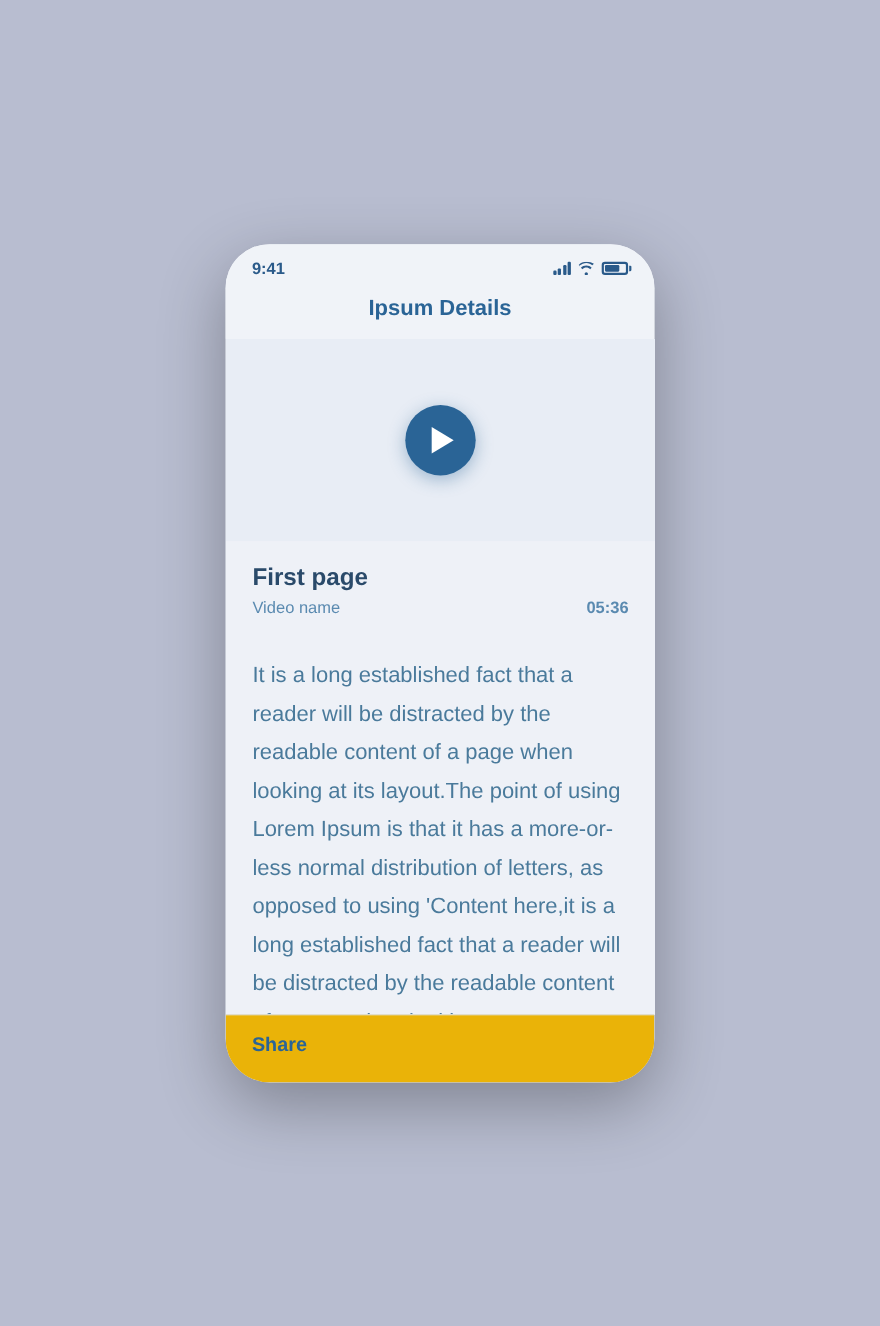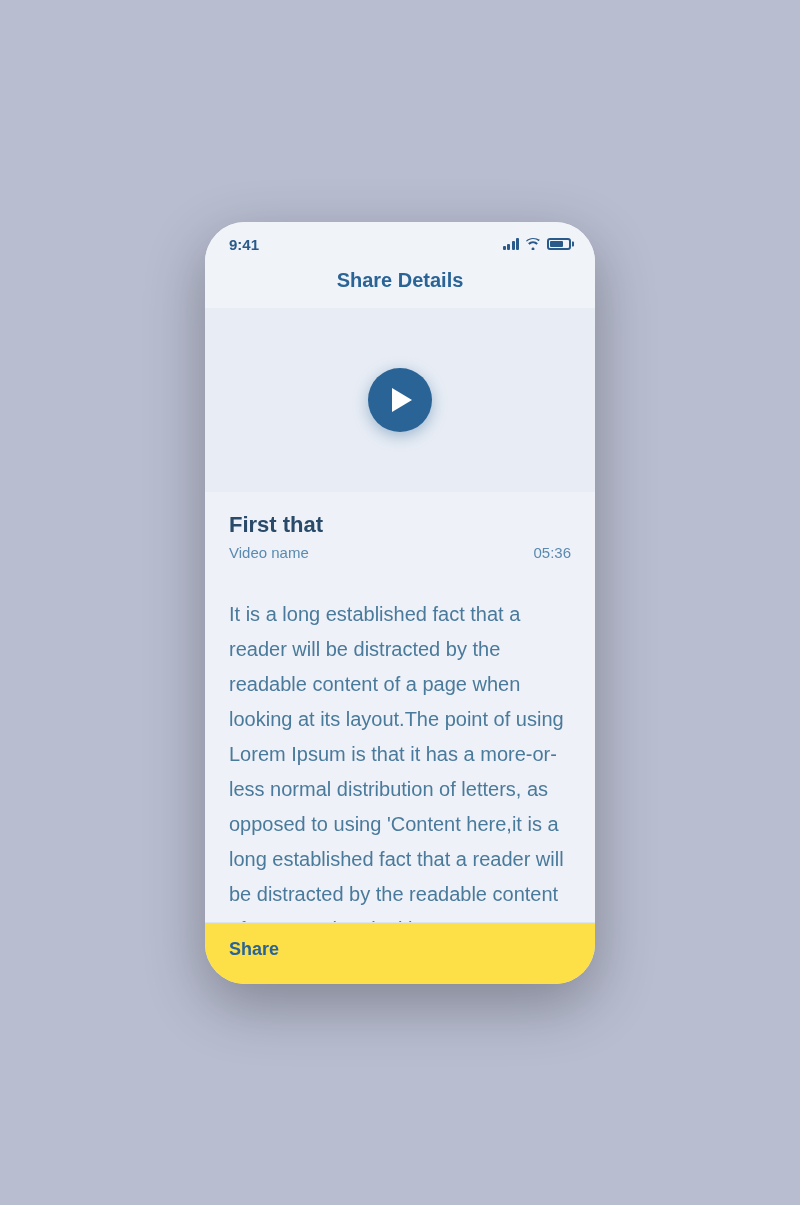--- a/index.html
+++ b/index.html
@@ -187,21 +187,21 @@
     }
 
     .video-author {
       font-size: 15px;
       color: #5a8ab0;
     }
 
     .video-duration {
       font-size: 15px;
       color: #5a8ab0;
-      font-weight: 400;
+      font-weight: 700;
     }
 
     
     .divider {
       height: 1px;
       background-color: #d8e0ec;
       margin: 0 24px;
     }
 
     
@@ -211,21 +211,21 @@
     }
 
     .description-text {
       font-size: 20px;
       line-height: 1.75;
       color: #4a7a9b;
     }
 
     
     .bottom-bar {
-      background-color: #fde047;
+      background-color: #eab308;
       padding: 16px 24px 24px;
       display: flex;
       align-items: center;
       justify-content: space-between;
       border-top: 1px solid #dce4ef;
       flex-shrink: 0;
     }
 
     .share-button {
       font-size: 18px;
@@ -255,33 +255,33 @@
           <path d="M8 9.5c.8 0 1.5.7 1.5 1.5S8.8 12.5 8 12.5 6.5 11.8 6.5 11 7.2 9.5 8 9.5zm-3.5-2.8c.9-.9 2.2-1.5 3.5-1.5s2.6.6 3.5 1.5l1.4-1.4C11.7 4.1 9.9 3.3 8 3.3S4.3 4.1 3.1 5.3l1.4 1.4zm-3-3C3.8 1.9 5.8 1 8 1s4.2.9 5.5 2.2l1.4-1.4C13.2.9 10.7 0 8 0S2.8.9 1.1 2.8l1.4 1.4z" fill="#2a5a8a"></path>
         </svg>
       </div>
       <div class="battery-icon">
         <div class="battery-fill"></div>
       </div>
     </div>
   </div>
 
   <div class="nav-bar">
-    <h1 class="nav-title">Share Details</h1>
+    <h1 class="nav-title">Ipsum Details</h1>
   </div>
 
   <div class="content">
 
     <div class="video-player">
       <div class="play-button">
         <div class="play-triangle"></div>
       </div>
     </div>
 
     <div class="video-info">
-      <h2 class="video-title">First that</h2>
+      <h2 class="video-title">First page</h2>
       <div class="video-meta">
         <span class="video-author">Video name</span>
         <span class="video-duration">05:36</span>
       </div>
     </div>
 
     <div class="divider"></div>
 
     <div class="video-description">
       <p class="description-text">It is a long established fact that a reader will be distracted by the readable content of a page when looking at its layout.The point of using Lorem Ipsum is that it has a more-or-less normal distribution of letters, as opposed to using 'Content here,it is a long established fact that a reader will be distracted by the readable content of a page when looking.</p>

